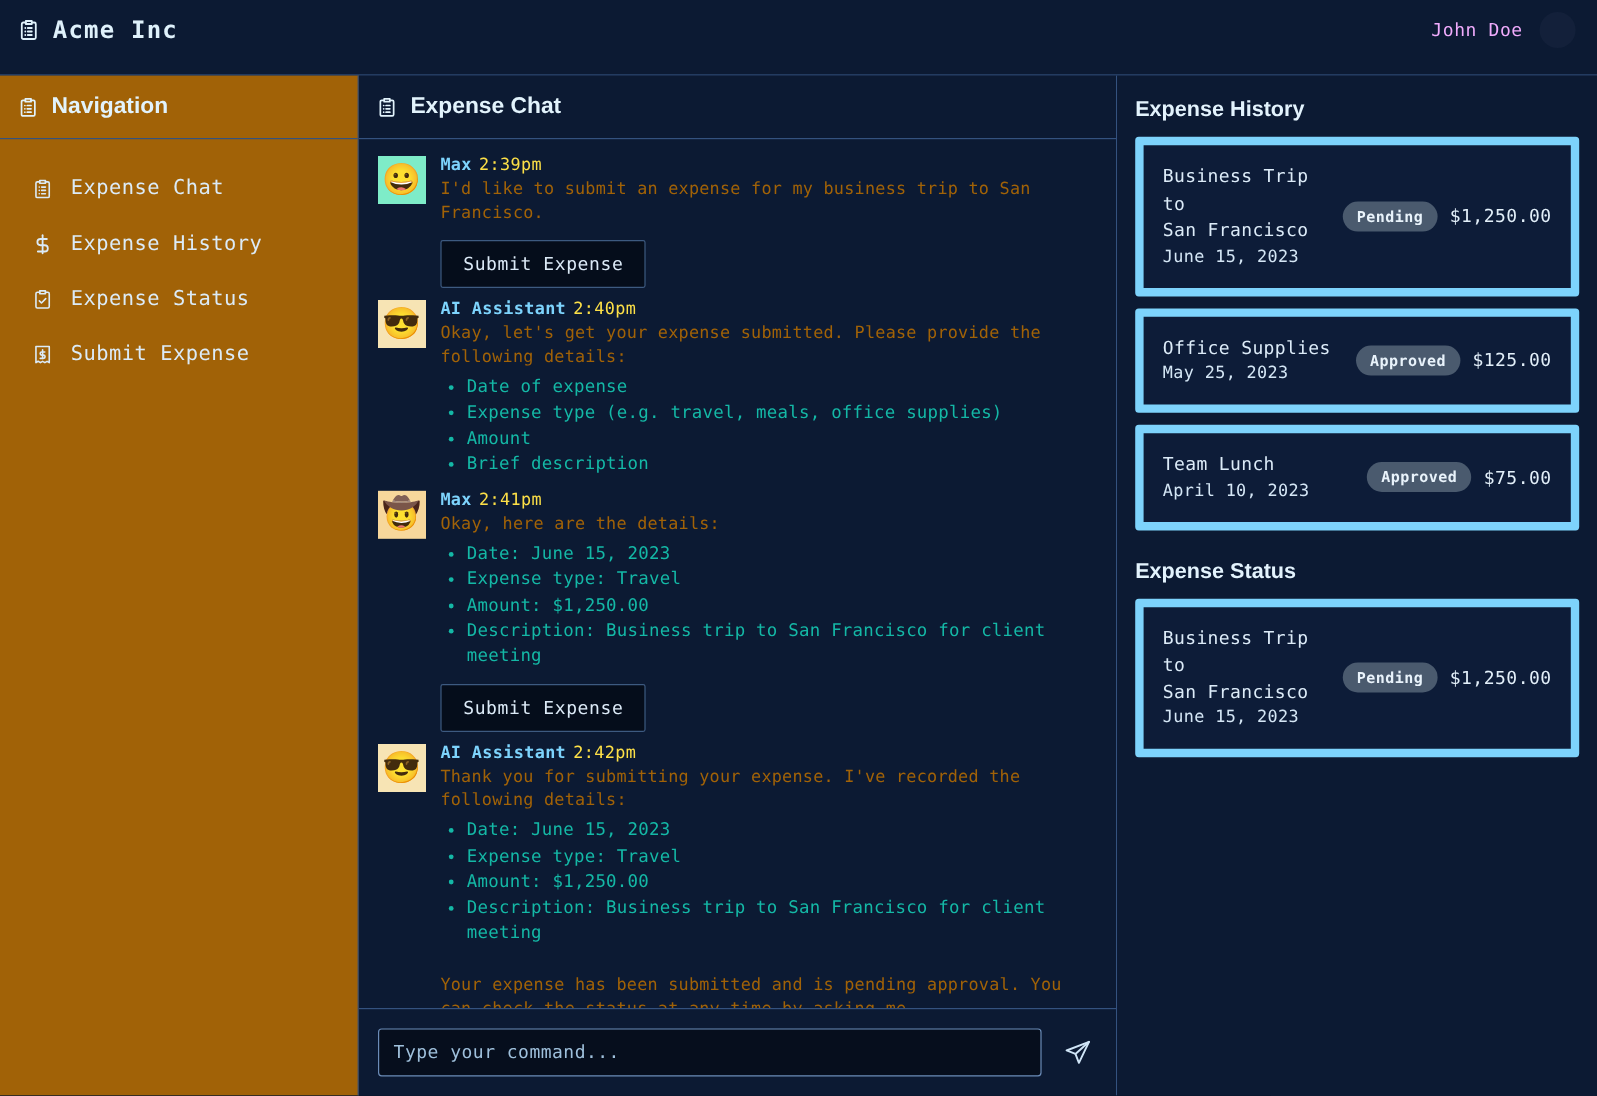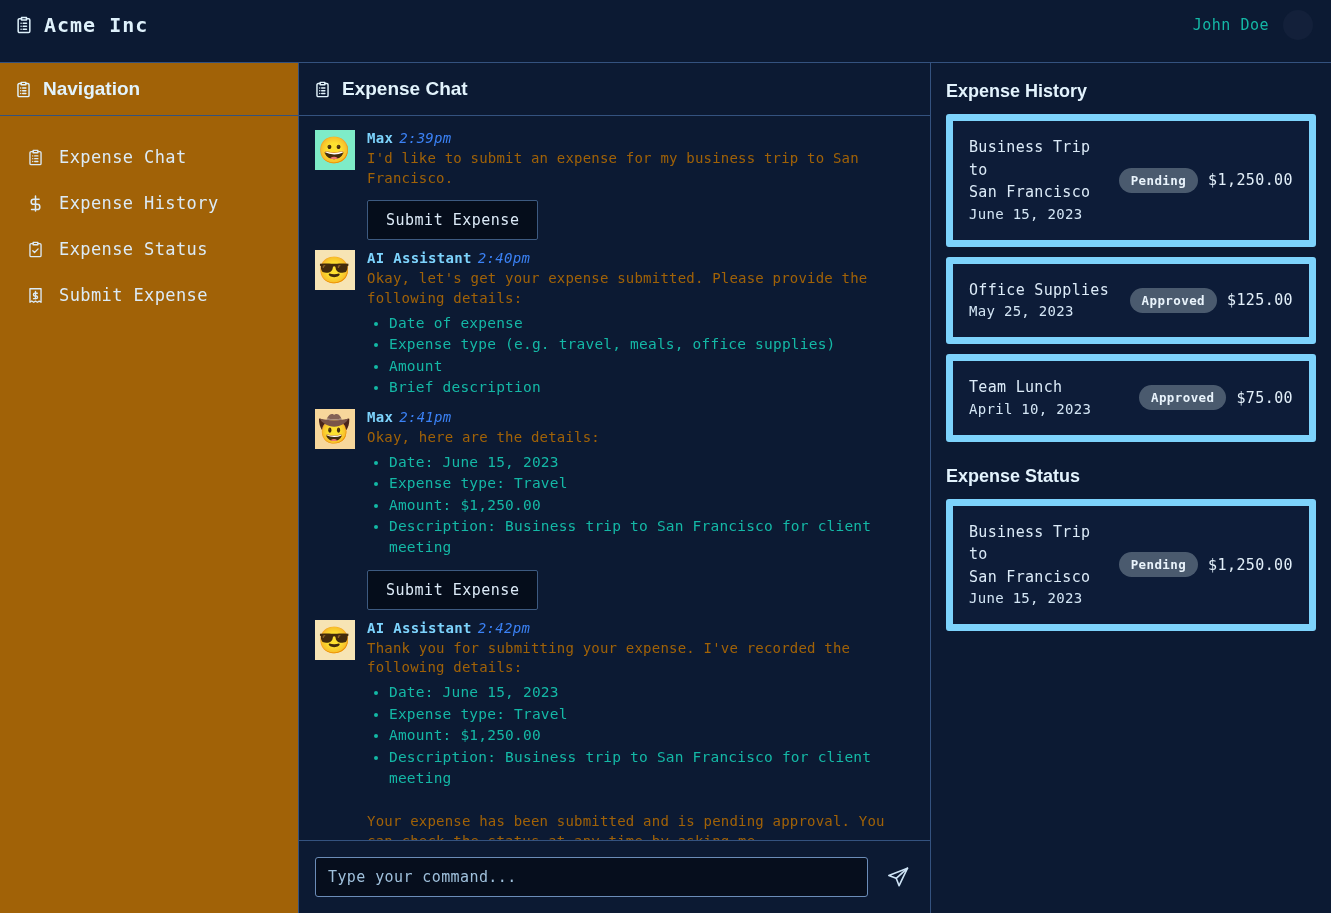--- a/index.html
+++ b/index.html
@@ -43,21 +43,21 @@
     letter-spacing: 1px;
     color: #dff1fb;
   }
   .user-area {
     display: flex;
     align-items: center;
     gap: 14px;
   }
   .user-name {
     font-size: 15px;
-    color: #14b8a6;
+    color: #f0abfc;
     letter-spacing: 0.5px;
   }
   .avatar-circle {
     width: 30px;
     height: 30px;
     border-radius: 50%;
     background: #142murd;
     background: #13203a;
   }
 
@@ -159,23 +159,22 @@
   .msg-meta {
     font-size: 14px;
     margin-bottom: 3px;
     letter-spacing: 0.3px;
   }
   .msg-author {
     font-weight: bold;
     color: #7dd3fc;
   }
   .msg-time {
-    color: #3b82f6;
+    color: #fde047;
     margin-left: 6px;
-    font-style: italic;
   }
   .msg-text {
     font-size: 14px;
     line-height: 1.42;
     color: #a16207;
     letter-spacing: 0.2px;
     white-space: pre-wrap;
   }
   .msg-list {
     list-style: disc;

